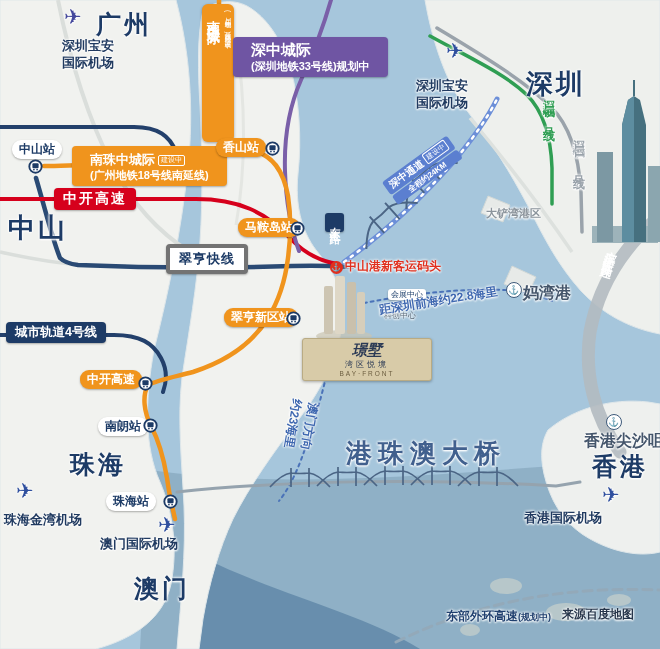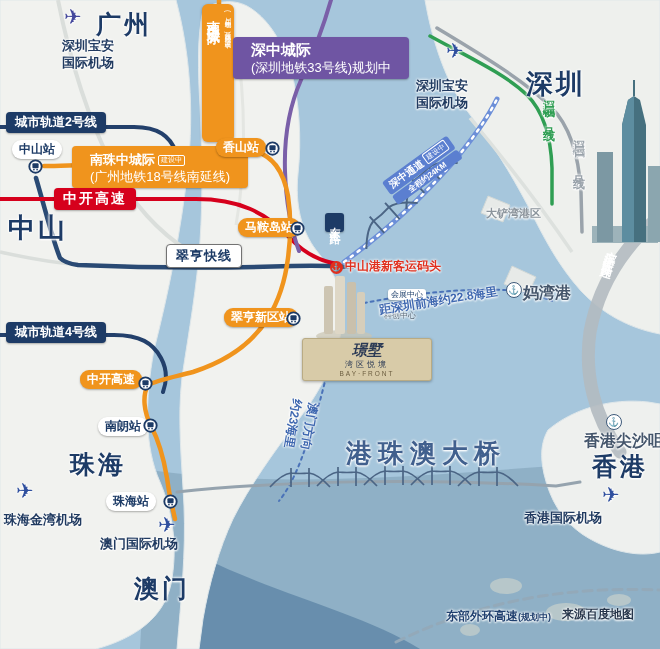--- a/index.html
+++ b/index.html
@@ -20,21 +20,21 @@
   .st-white{background:#fff;color:#1d3b66;}
   .v{writing-mode:vertical-rl;}
   .tagbox{display:inline-block;border:1px solid #fff;font-size:7px;padding:0 2px;border-radius:2px;
           vertical-align:2px;margin-left:3px;font-weight:normal;}
   .ribbon{background:#f0941d;border-radius:6px;box-shadow:0 1px 3px rgba(0,0,0,.35);
           display:flex;flex-direction:row;align-items:flex-start;justify-content:center;padding:6px 2px;}
   .ribbon .main{writing-mode:vertical-rl;color:#fff;font-weight:bold;font-size:13px;letter-spacing:3px;}
   .ribbon .sub{writing-mode:vertical-rl;color:#fff;font-size:6.5px;letter-spacing:1px;margin-left:1px;}
   .badge2l{border-radius:4px;padding:3px 18px;box-shadow:0 1px 2px rgba(0,0,0,.3);line-height:1.25;}
   .badge2l .l1{font-weight:bold;font-size:13px;color:#fff;}
-  .badge2l .l2{font-size:13px;color:#fff;display:block;}
+  .badge2l .l2{font-size:11px;color:#fff;display:block;font-weight:bold;}
   .orangebg{background:#f0941d;}
   .purplebg{background:#6f55a3;}
   .dist{color:#3f68b0;font-weight:bold;font-size:12px;}
   .micro{font-size:8px;color:#5c6b7a;}
   .micro-badge{background:#fff;border-radius:3px;padding:0 3px;font-size:8px;color:#2a4a74;
                box-shadow:0 1px 2px rgba(0,0,0,.3);}
   .anchor-ic{display:inline-flex;align-items:center;justify-content:center;width:14px;height:14px;
              border-radius:50%;background:#fff;border:1px solid #3e5a7a;color:#3e5a7a;font-size:9px;}
   .port-red{color:#e0301e;font-weight:bold;font-size:12px;}
   .red-ic{display:inline-flex;align-items:center;justify-content:center;width:13px;height:13px;
@@ -157,21 +157,20 @@
   <div class="lbl airport-name halo" style="left:390px;top:78px;width:104px;">
     <span>深圳宝安</span><br>
     <span>国际机场</span>
   </div>
 
   <div class="lbl city halo" style="left:526px;top:66px;font-size:27px;">深圳</div>
   <div class="lbl v halo" style="left:540px;top:90px;font-size:12px;font-weight:bold;color:#2f9e53;letter-spacing:2px;">深圳地铁 1 号线</div>
   <div class="lbl v halo" style="left:570px;top:130px;font-size:12px;font-weight:bold;color:#9aa3ab;letter-spacing:2px;">深圳地铁 11 号线</div>
   <div class="lbl v" style="left:606px;top:242px;font-size:12px;font-weight:bold;color:#fff;letter-spacing:3px;transform:rotate(16deg);transform-origin:top center;">广深沿江高速</div>
 
-  <div class="lbl pill pill-navy" style="left:6px;top:112px;">城市轨道2号线</div>
   <div class="lbl st-pill st-white" style="left:12px;top:140px;">中山站</div>
   <svg class="st-icon" style="left:28px;top:159px;" viewBox="0 0 16 16">
     <circle cx="8" cy="8" r="6.6" fill="#fff" stroke="#1d3b66" stroke-width="2"></circle>
     <rect x="4.7" y="4.6" width="6.6" height="5.2" rx="1" fill="#1d3b66"></rect>
     <circle cx="6.3" cy="11.3" r="0.9" fill="#1d3b66"></circle>
       <circle cx="9.7" cy="11.3" r="0.9" fill="#1d3b66"></circle>
   </svg>
 
   <div class="lbl badge2l orangebg" style="left:72px;top:146px;">
     <span class="l1">南珠中城际</span><span class="tagbox" style="color:#fff;">建设中</span>
@@ -192,21 +191,21 @@
   <div class="lbl st-pill st-orange" style="left:238px;top:218px;">马鞍岛站</div>
   <svg class="st-icon" style="left:290px;top:221px;" viewBox="0 0 16 16">
     <circle cx="8" cy="8" r="6.6" fill="#fff" stroke="#1d3b66" stroke-width="2"></circle>
     <rect x="4.7" y="4.6" width="6.6" height="5.2" rx="1" fill="#1d3b66"></rect>
     <circle cx="6.3" cy="11.3" r="0.9" fill="#1d3b66"></circle>
       <circle cx="9.7" cy="11.3" r="0.9" fill="#1d3b66"></circle>
   </svg>
 
   <div class="lbl v" style="left:325px;top:213px;background:#1d3b66;color:#fff;font-size:11px;font-weight:bold;letter-spacing:3px;border-radius:3px;padding:5px 2px;box-shadow:0 1px 2px rgba(0,0,0,.3);">东汇路</div>
 
-  <div class="lbl pill pill-white" style="left:166px;top:244px;border:1px solid #737373;">翠亨快线</div>
+  <div class="lbl pill pill-white" style="left:166px;top:244px;border:4px solid #737373;">翠亨快线</div>
 
   <div class="lbl" style="left:380px;top:180px;transform:rotate(-36deg);transform-origin:left top;text-align:center;">
     <div style="background:#5b7fd0;color:#fff;border-radius:3px;padding:1px 5px;font-size:10px;font-weight:bold;display:inline-block;">
       <span>深中通道</span><span class="tagbox">建设中</span>
     </div>
     <div style="background:#5b7fd0;color:#fff;border-radius:3px;padding:0 4px;font-size:8px;font-weight:bold;display:block;margin-top:1px;">全程约24KM</div>
   </div>
 
   <div class="lbl portgray halo" style="left:486px;top:206px;">大铲湾港区</div>
   <span class="lbl anchor-ic" style="left:506px;top:282px;">⚓</span>

